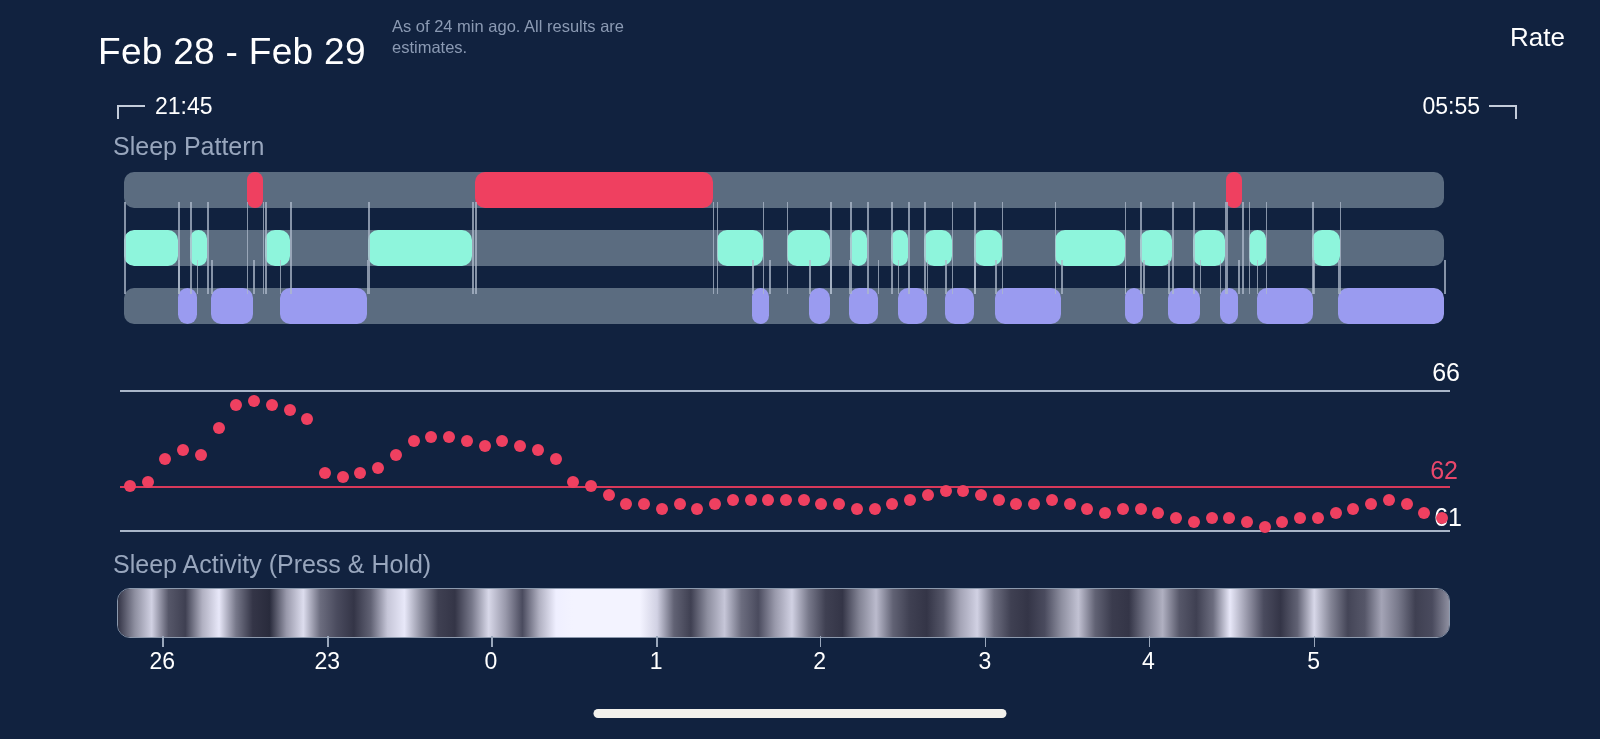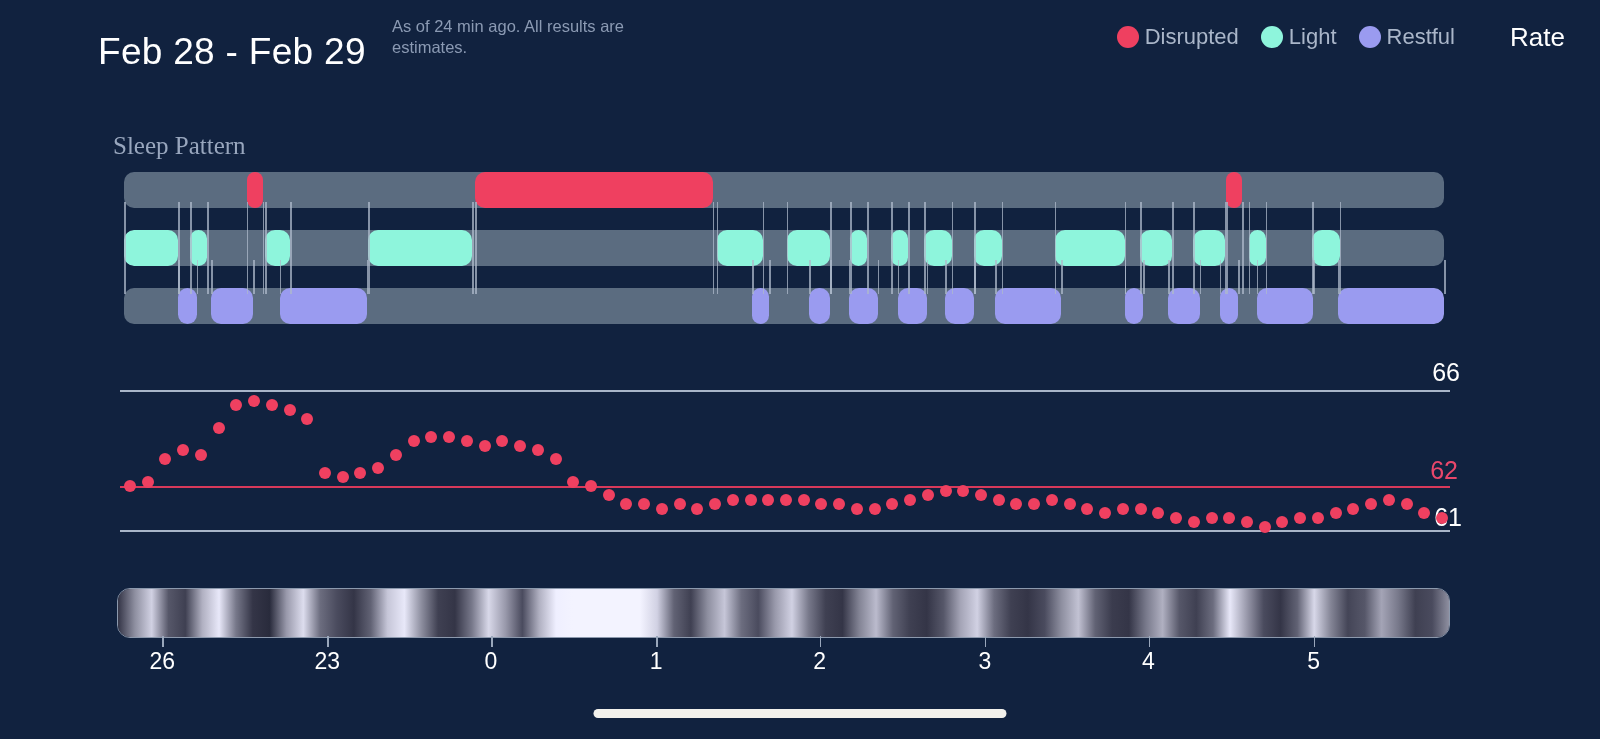--- a/index.html
+++ b/index.html
@@ -45,21 +45,21 @@
   .bracket-r{
     position:absolute;right:83px;top:17px;width:26px;height:12px;
     border-right:2px solid #c3ccda;border-top:2px solid #c3ccda;
   }
 
   
   .section-label{
     position:absolute;left:113px;
     font-size:25px;color:#98a6bd;white-space:nowrap;
   }
-  #lbl-pattern{top:132px;font-family:Liberation Serif, serif;}
+  #lbl-pattern{top:132px;}
   #lbl-hr{top:348px;}
   #lbl-activity{top:550px;}
 
   
   .pattern{position:absolute;left:124px;top:172px;width:1320px;height:152px;}
   .track{
     position:absolute;left:0;width:1320px;height:36px;
     background:#5b6c80;border-radius:10px;overflow:hidden;
   }
   #track-disrupted{top:0px;}
@@ -101,39 +101,32 @@
   }
 </style>
 </head>
 <body>
 
 <div class="page">
 
   <div class="header">
     <div class="title">Feb 28 - Feb 29</div>
     <div class="subtitle">As of 24 min ago. All results are estimates.</div>
-    <div class="legend" id="legend">
-        <div class="legend-item">
-          <span class="legend-dot" style="background: rgb(239, 64, 96);"></span>
-          <span class="legend-label">Disrupted</span>
-        </div>
-        <div class="legend-item">
-          <span class="legend-dot" style="background: rgb(142, 245, 220);"></span>
-          <span class="legend-label">Light</span>
-        </div>
-        <div class="legend-item">
-          <span class="legend-dot" style="background: rgb(154, 155, 240);"></span>
-          <span class="legend-label">Restful</span>
-        </div>
-      </div>
     <div class="close-btn">Rate</div>
   </div>
 
+  <div class="time-row">
+    <div class="bracket-l"></div>
+    <div class="time-start">21:45</div>
+    <div class="time-end">05:55</div>
+    <div class="bracket-r"></div>
+  </div>
 
   <div class="section-label" id="lbl-pattern">Sleep Pattern</div>
+  <div class="section-label" id="lbl-activity">Sleep Activity (Press &amp; Hold)</div>
 
   <div class="pattern">
     <div class="track" id="track-disrupted">
         <div class="seg" style="left: 122.76px; width: 15.84px; background: rgb(239, 64, 96);"></div>
         <div class="seg" style="left: 351.12px; width: 237.6px; background: rgb(239, 64, 96);"></div>
         <div class="seg" style="left: 1102.2px; width: 15.84px; background: rgb(239, 64, 96);"></div>
       </div>
     <div class="track" id="track-light">
         <div class="seg" style="left: 0px; width: 54.12px; background: rgb(142, 245, 220);"></div>
         <div class="seg" style="left: 66px; width: 17.16px; background: rgb(142, 245, 220);"></div>

